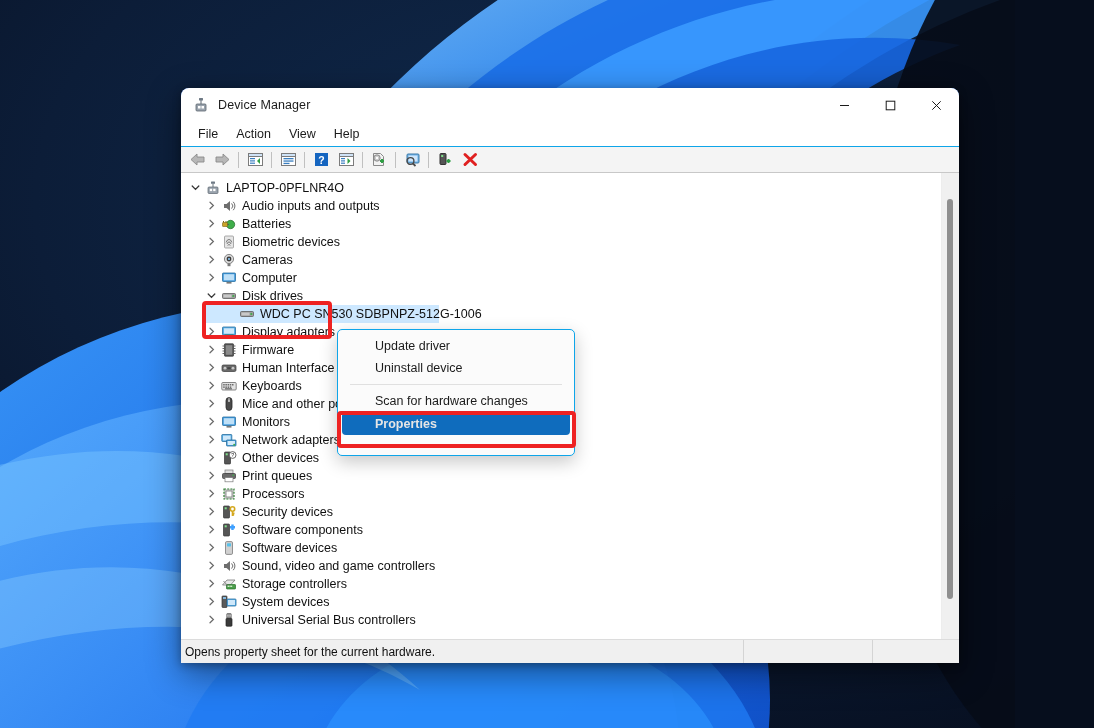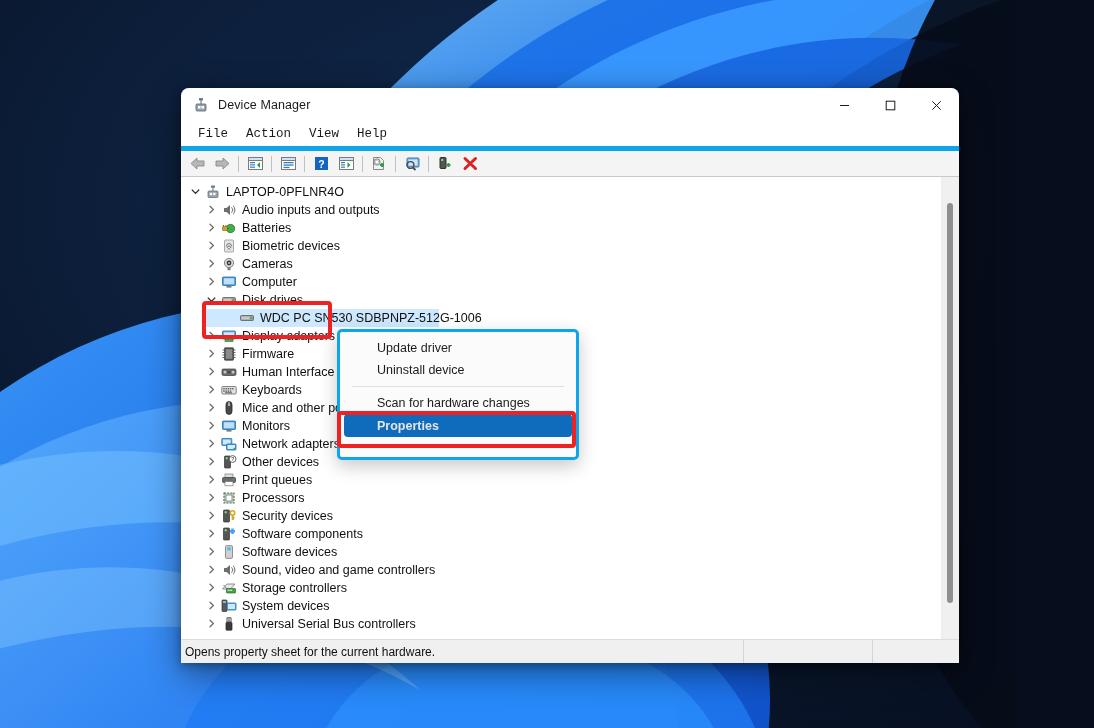--- a/index.html
+++ b/index.html
@@ -52,22 +52,21 @@
     display: flex; align-items: center; justify-content: center;
     color: #1b1b1b; font-size: 12px;
   }
 
   
   #menubar {
     height: 24px; flex: 0 0 24px;
     display: flex; align-items: center;
     background: #ffffff;
     padding-left: 8px;
-    border-bottom: 5px solid #0ea5e9;
-    font-family: Liberation Mono, monospace;
+    border-bottom: 1px solid #0ea5e9;
   }
   .menu-item {
     font-size: 12.5px; color: #1b1b1b;
     padding: 3px 9px; border-radius: 3px;
   }
 
   
   #toolbar {
     height: 25px; flex: 0 0 25px;
     display: flex; align-items: center;
@@ -135,21 +134,21 @@
   }
   #status-p2 { flex: 0 0 128px; border-right: 1px solid #d4d4d4; }
   #status-p3 { flex: 1 1 auto; }
 
   
   #ctxmenu {
     position: absolute;
     left: 337px; top: 329px;
     width: 236px; height: 114px;
     background: #fbfbfb;
-    border: 3px solid #0ea5e9;
+    border: 1px solid #0ea5e9;
     border-radius: 5px;
     box-shadow: 0 6px 18px rgba(0,0,0,.22);
     padding: 5px 0 6px 0;
     font-size: 12.5px; color: #1b1b1b;
     z-index: 50;
   }
   .ctx-item {
     height: 22px; display: flex; align-items: center;
     padding-left: 33px; margin: 0 4px;
     border-radius: 4px;

